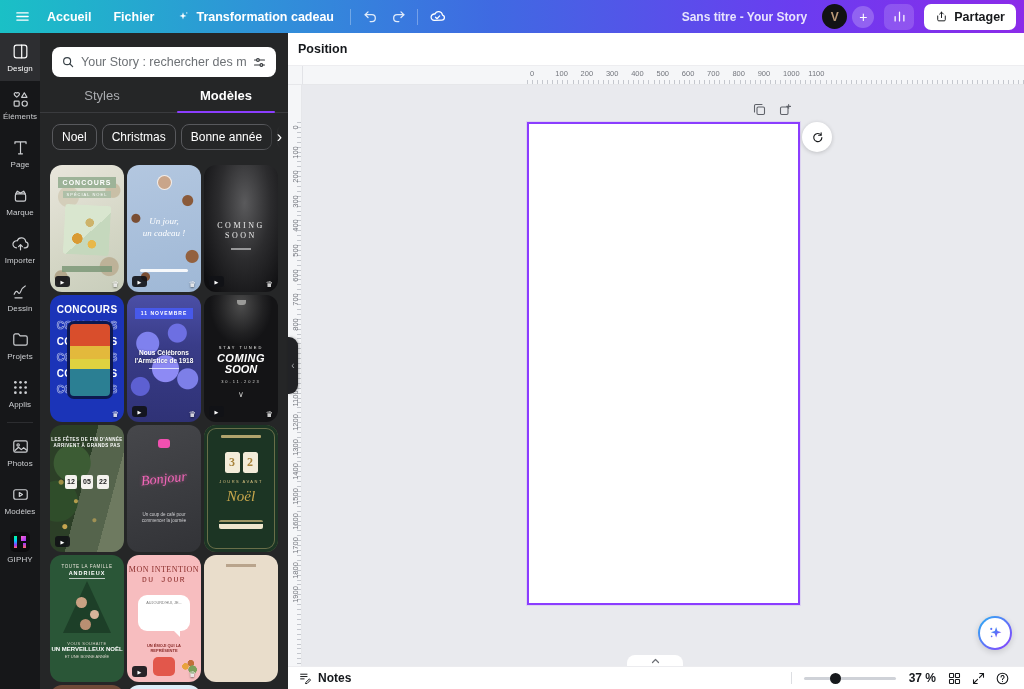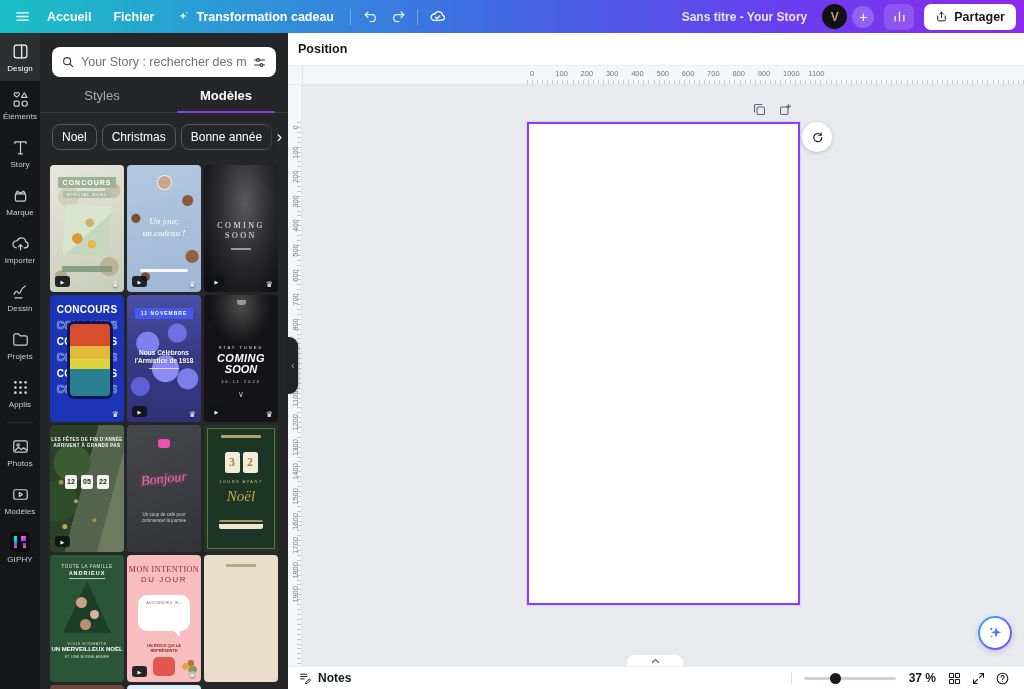--- a/index.html
+++ b/index.html
@@ -66,21 +66,21 @@
   .chips-row { display:flex; gap:5px; margin:11px 0 0 12px; height:26px; flex:none; overflow:hidden; position:relative; }
   .chip { height:26px; padding:0 9px; border:1px solid #58595d; border-radius:8px; color:#fff; font-size:12px; white-space:nowrap; flex:none; }
   .chip:last-of-type { border-top-right-radius:0; border-bottom-right-radius:0; border-right:0; padding-right:26px; }
   .chips-more { position:absolute; right:0; top:0; bottom:0; width:26px; color:#fff; font-size:16px; line-height:1;
     display:flex; align-items:center; justify-content:flex-end; padding-right:6px;
     background:linear-gradient(90deg, rgba(37,38,39,0), #252627 70%); }
   .grid { flex:1; overflow:hidden; margin:15px 10px 0; display:grid; grid-template-columns:repeat(3,1fr);
     grid-auto-rows:127px; gap:3px; align-content:start; }
 
   
-  .tpl { position:relative; border-radius:4px; overflow:hidden; background:#2e2f31; }
+  .tpl { position:relative; border-radius:12px; overflow:hidden; background:#2e2f31; }
   .art { position:absolute; inset:0; display:flex; flex-direction:column; align-items:center; text-align:center; }
   .ln { line-height:1.3; white-space:nowrap; }
   .play { position:absolute; left:5px; bottom:5px; width:15px; height:11px; background:rgba(17,18,22,.9); border-radius:3px;
     color:#fff; font-size:5px; display:flex; align-items:center; justify-content:center; z-index:3; font-family:"DejaVu Sans",sans-serif; }
   .crown { position:absolute; right:5px; bottom:3px; color:#fff; font-size:8px; z-index:3; font-family:"DejaVu Sans",sans-serif;
     text-shadow:0 1px 2px rgba(0,0,0,.6); }
 
   .t1 { background:
     radial-gradient(circle at 15% 88%, #b3a78c 0 6px, transparent 7px),
     radial-gradient(circle at 85% 20%, #c9bfa6 0 7px, transparent 8px),
@@ -184,21 +184,21 @@
   .t10 .ln3 { font-size:6px; font-weight:800; color:#fff; z-index:2; }
   .t10 .ln4 { font-size:4px; color:#d8d4ca; z-index:2; }
 
   .t11 { background:#f7bdbf; }
   .t11::before { content:''; position:absolute; right:3px; bottom:6px; width:18px; height:16px; z-index:1;
     background:
       radial-gradient(circle at 30% 40%, #e8a23c 0 3px, transparent 3.5px),
       radial-gradient(circle at 70% 60%, #7da05c 0 4px, transparent 4.5px),
       radial-gradient(circle at 60% 20%, #c2703a 0 3px, transparent 3.5px); }
   .t11 .ln0 { margin-top:10px; font-family:"Liberation Serif",serif; font-size:8px; color:#8a2c2a; letter-spacing:.5px; }
-  .t11 .ln1 { font-family:Liberation Sans, sans-serif; font-size:8px; color:#8a2c2a; letter-spacing:1.5px; }
+  .t11 .ln1 { font-family:Liberation Mono, monospace; font-size:8px; color:#8a2c2a; letter-spacing:1.5px; }
   .t11 .ln2 { margin-top:9px; width:52px; height:36px; background:#fff; border-radius:9px; font-size:3.8px; color:#777;
     padding-top:6px; position:relative; }
   .t11 .ln2::after { content:''; position:absolute; right:10px; bottom:-6px; width:0; height:0;
     border:6px solid transparent; border-top-color:#fff; border-right-color:#fff; }
   .t11 .ln3 { margin-top:12px; font-size:4px; font-weight:700; color:#8a2c2a; }
   .t11 .ln4 { font-size:4px; font-weight:700; color:#8a2c2a; }
   .t11 .art::after { content:''; width:22px; height:19px; background:#e2574b; border-radius:5px; margin-top:4px; }
 
   .t12 { background:linear-gradient(200deg,#5c5553 0%,#413c3c 40%,#242223 85%); }
   .t12::before { content:''; position:absolute; top:8px; left:8px; width:18px; height:5px; opacity:.9;
@@ -368,21 +368,21 @@
           </svg>
         </span>
         <span class="rail-label">Éléments</span>
       </button>
       <button class="rail-item">
         <span class="rail-icon">
           <svg viewBox="0 0 24 24">
             <path d="M5 7V5h14v2M12 5v15M9.5 20h5"></path>
           </svg>
         </span>
-        <span class="rail-label">Story</span>
+        <span class="rail-label">Page</span>
       </button>
       <button class="rail-item">
         <span class="rail-icon">
           <svg viewBox="0 0 24 24">
             <path d="M6 10l2-3.5 4 2.5 4-2.5L18 10"></path>
             <rect x="5.5" y="10" width="13" height="9" rx="2"></rect>
           </svg>
         </span>
         <span class="rail-label">Marque</span>
       </button>

